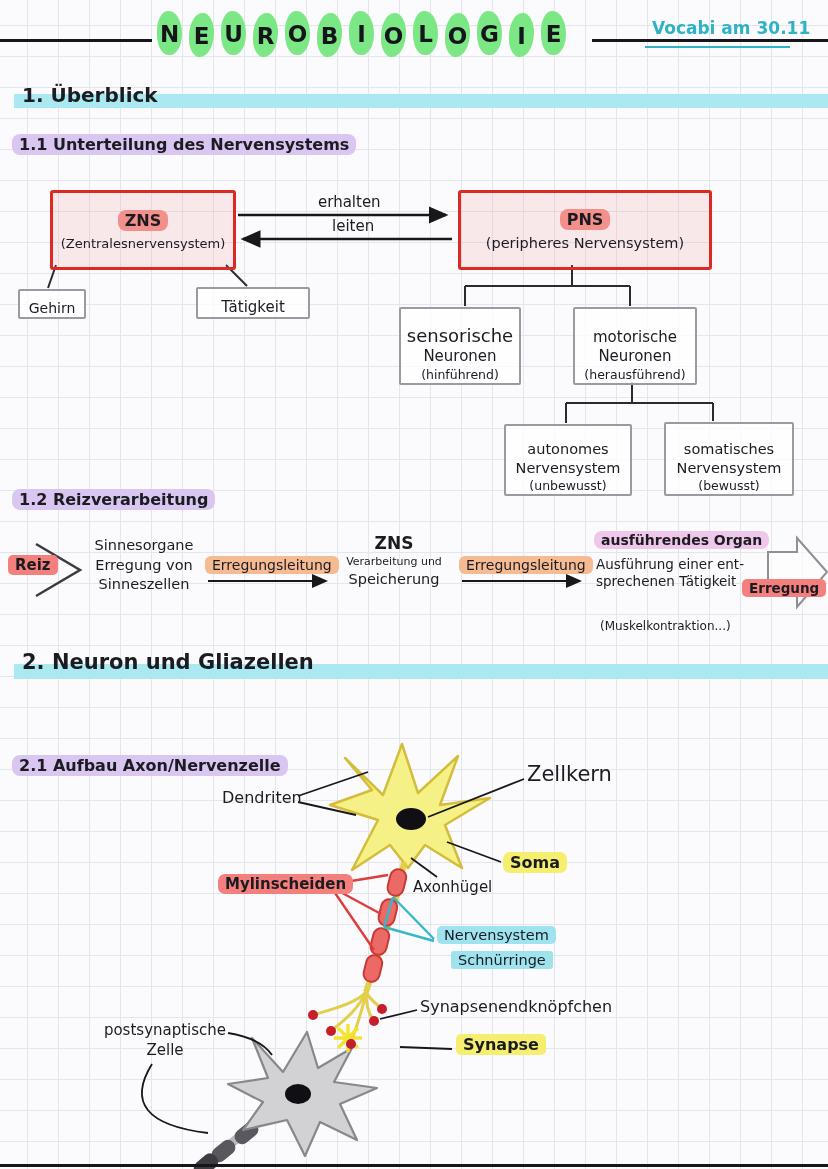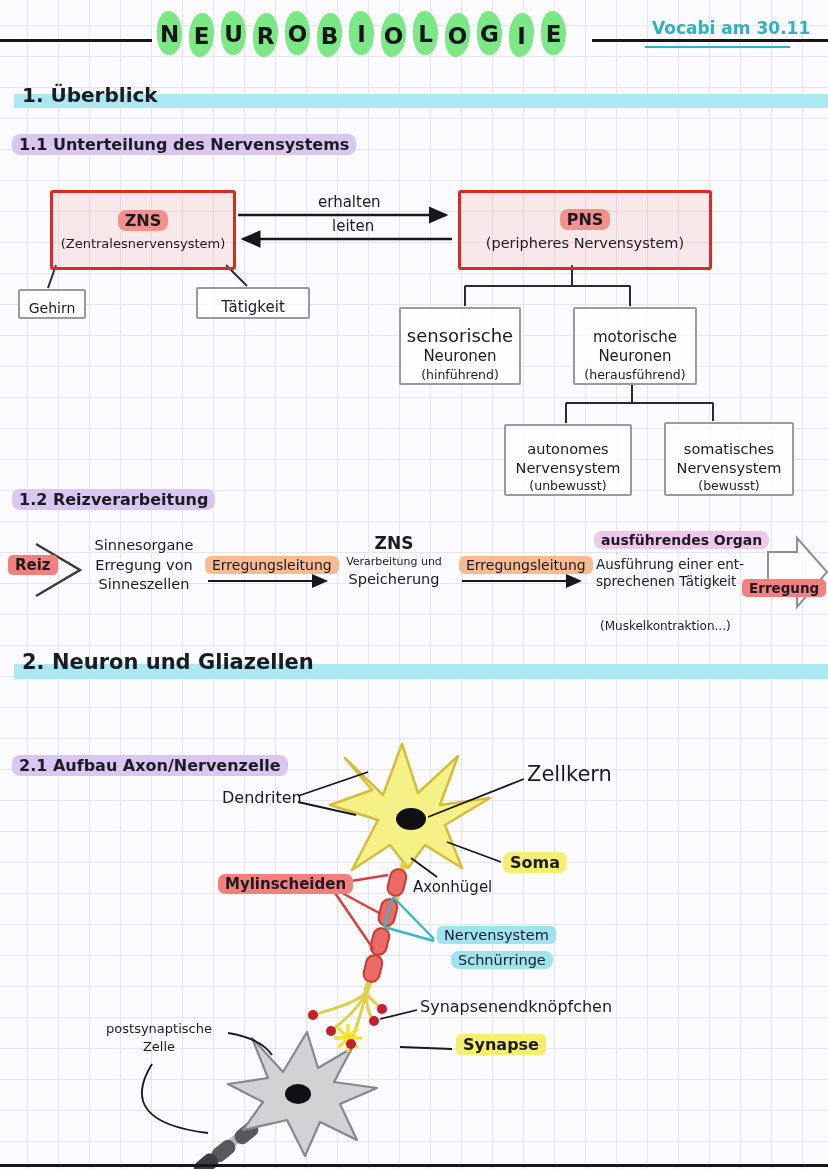--- a/index.html
+++ b/index.html
@@ -222,21 +222,21 @@
   <div class="t" style="left:22px;top:650px;font-size:21px;font-weight:700">2. Neuron und Gliazellen</div>
 
   <div class="t" style="left:12px;top:757px;font-size:16px;font-weight:700"><span class="hl" style="background:#d9c6f1">2.1 Aufbau Axon/Nervenzelle</span></div>
 
   <div class="t" style="left:222px;top:789px;font-size:16px">Dendriten</div>
   <div class="t" style="left:527px;top:762px;font-size:21px">Zellkern</div>
   <div class="t" style="left:503px;top:854px;font-size:16px;font-weight:700"><span class="hl" style="background:#f5ee6e;border-radius:7px">Soma</span></div>
   <div class="t" style="left:413px;top:879px;font-size:15px">Axonhügel</div>
   <div class="t" style="left:218px;top:876px;font-size:15px;font-weight:700"><span class="hl" style="background:#f4807d;border-radius:7px">Mylinscheiden</span></div>
   <div class="t" style="left:437px;top:927px;font-size:14.5px"><span class="hl" style="background:#9fe3ef;border-radius:5px">Nervensystem</span></div>
-  <div class="t" style="left:451px;top:952px;font-size:14.5px"><span class="hl" style="background:#9fe3ef;border-radius:8px">Schnürringe</span></div>
+  <div class="t" style="left:451px;top:952px;font-size:14.5px"><span class="hl" style="background:#9fe3ef;border-radius:3px">Schnürringe</span></div>
   <div class="t" style="left:420px;top:998px;font-size:16px">Synapsenendknöpfchen</div>
   <div class="t" style="left:456px;top:1036px;font-size:16px;font-weight:700"><span class="hl" style="background:#f5ee6e;border-radius:5px">Synapse</span></div>
-  <div class="col" style="left:94px;top:1020px;width:130px;font-size:13px;line-height:1.35">
+  <div class="col" style="left:100px;top:1020px;width:130px;font-size:15px;line-height:1.35">
     <div>postsynaptische</div>
     <div>Zelle</div>
   </div>
 
 </div>
 
 </body></html>

